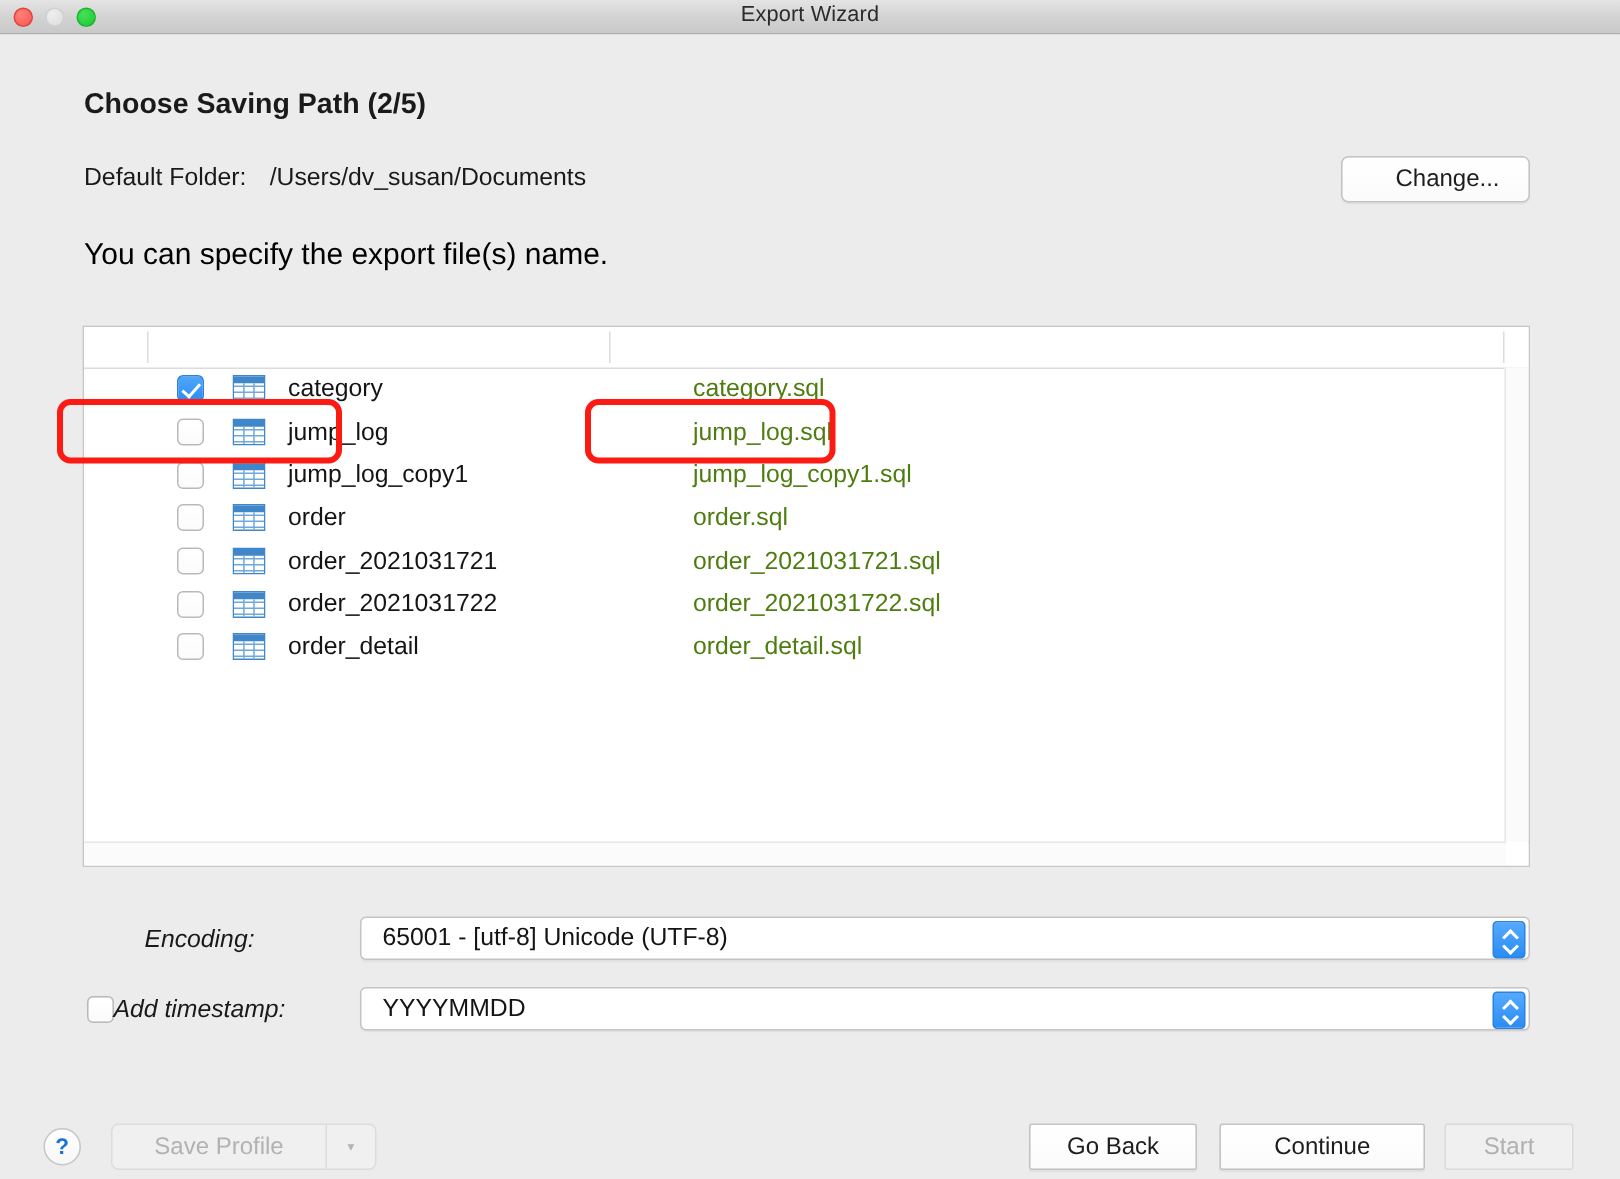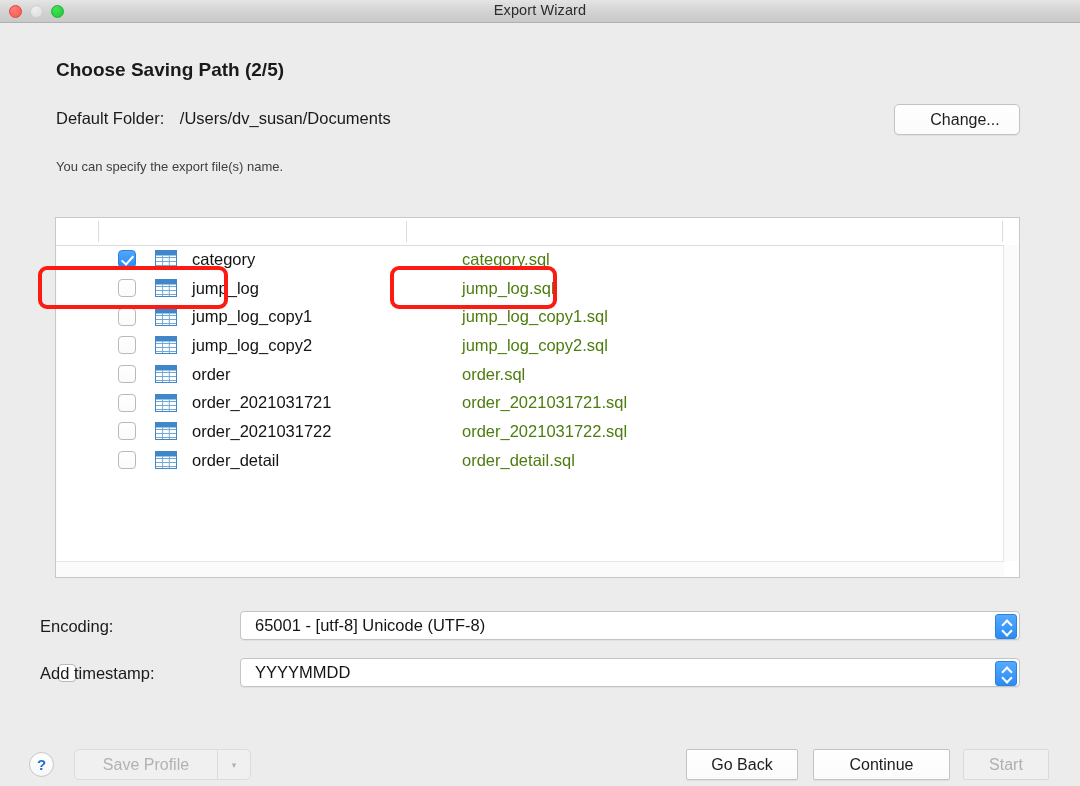--- a/index.html
+++ b/index.html
@@ -83,22 +83,22 @@
     color: #1d1d1d;
     display: flex; align-items: center; justify-content: center;
     cursor: default;
     box-sizing: border-box;
     padding-left: 16px;
   }
 
   #hint {
     position: absolute;
     left: 56px; top: 136px;
-    font-size: 13px;
-    color: #404040;
+    font-size: 20px;
+    color: #000000;
   }
 
   
   #list-box {
     position: absolute;
     left: 55px; top: 194px;
     width: 965px; height: 361px;
     background: #ffffff;
     border: 1px solid #c8c8c8;
     box-sizing: border-box;
@@ -190,21 +190,22 @@
     right: 0; bottom: 0;
     width: 15px; height: 15px;
     background: #ffffff;
   }
 
   
   .combo-label {
     position: absolute;
     font-size: 16.5px;
     color: #1a1a1a;
-    text-align: left;
+    text-align: center;
+    font-style: italic;
   }
   .combo {
     position: absolute;
     left: 240px;
     width: 780px; height: 29px;
     background: #ffffff;
     border: 1px solid #c4c4c4;
     border-radius: 4px;
     box-sizing: border-box;
     box-shadow: 0 1px 1px rgba(0,0,0,0.05);
@@ -395,34 +396,20 @@
                 <rect x="0.5" y="0.5" width="21" height="17" fill="#ffffff" stroke="#3f87c9" stroke-width="1"></rect>
                 <rect x="1" y="1" width="20" height="4.5" fill="#3f87c9"></rect>
                 <line x1="1" y1="7.5" x2="21" y2="7.5" stroke="#6fa9da" stroke-width="1"></line>
                 <line x1="1" y1="11.5" x2="21" y2="11.5" stroke="#6fa9da" stroke-width="1"></line>
                 <line x1="1" y1="15.5" x2="21" y2="15.5" stroke="#6fa9da" stroke-width="1"></line>
                 <line x1="7.6" y1="5.5" x2="7.6" y2="17" stroke="#6fa9da" stroke-width="1"></line>
                 <line x1="14.3" y1="5.5" x2="14.3" y2="17" stroke="#6fa9da" stroke-width="1"></line>
               </svg></span>
             <span class="tname">jump_log_copy1</span>
             <span class="fname">jump_log_copy1.sql</span>
-          </div>
-          <div class="trow">
-            <div class="cb"></div>
-            <span class="tbl-icon"><svg viewBox="0 0 22 18" width="22" height="18">
-                <rect x="0.5" y="0.5" width="21" height="17" fill="#ffffff" stroke="#3f87c9" stroke-width="1"></rect>
-                <rect x="1" y="1" width="20" height="4.5" fill="#3f87c9"></rect>
-                <line x1="1" y1="7.5" x2="21" y2="7.5" stroke="#6fa9da" stroke-width="1"></line>
-                <line x1="1" y1="11.5" x2="21" y2="11.5" stroke="#6fa9da" stroke-width="1"></line>
-                <line x1="1" y1="15.5" x2="21" y2="15.5" stroke="#6fa9da" stroke-width="1"></line>
-                <line x1="7.6" y1="5.5" x2="7.6" y2="17" stroke="#6fa9da" stroke-width="1"></line>
-                <line x1="14.3" y1="5.5" x2="14.3" y2="17" stroke="#6fa9da" stroke-width="1"></line>
-              </svg></span>
-            <span class="tname">jump_log_copy2</span>
-            <span class="fname">jump_log_copy2.sql</span>
           </div>
           <div class="trow">
             <div class="cb"></div>
             <span class="tbl-icon"><svg viewBox="0 0 22 18" width="22" height="18">
                 <rect x="0.5" y="0.5" width="21" height="17" fill="#ffffff" stroke="#3f87c9" stroke-width="1"></rect>
                 <rect x="1" y="1" width="20" height="4.5" fill="#3f87c9"></rect>
                 <line x1="1" y1="7.5" x2="21" y2="7.5" stroke="#6fa9da" stroke-width="1"></line>
                 <line x1="1" y1="11.5" x2="21" y2="11.5" stroke="#6fa9da" stroke-width="1"></line>
                 <line x1="1" y1="15.5" x2="21" y2="15.5" stroke="#6fa9da" stroke-width="1"></line>
                 <line x1="7.6" y1="5.5" x2="7.6" y2="17" stroke="#6fa9da" stroke-width="1"></line>

